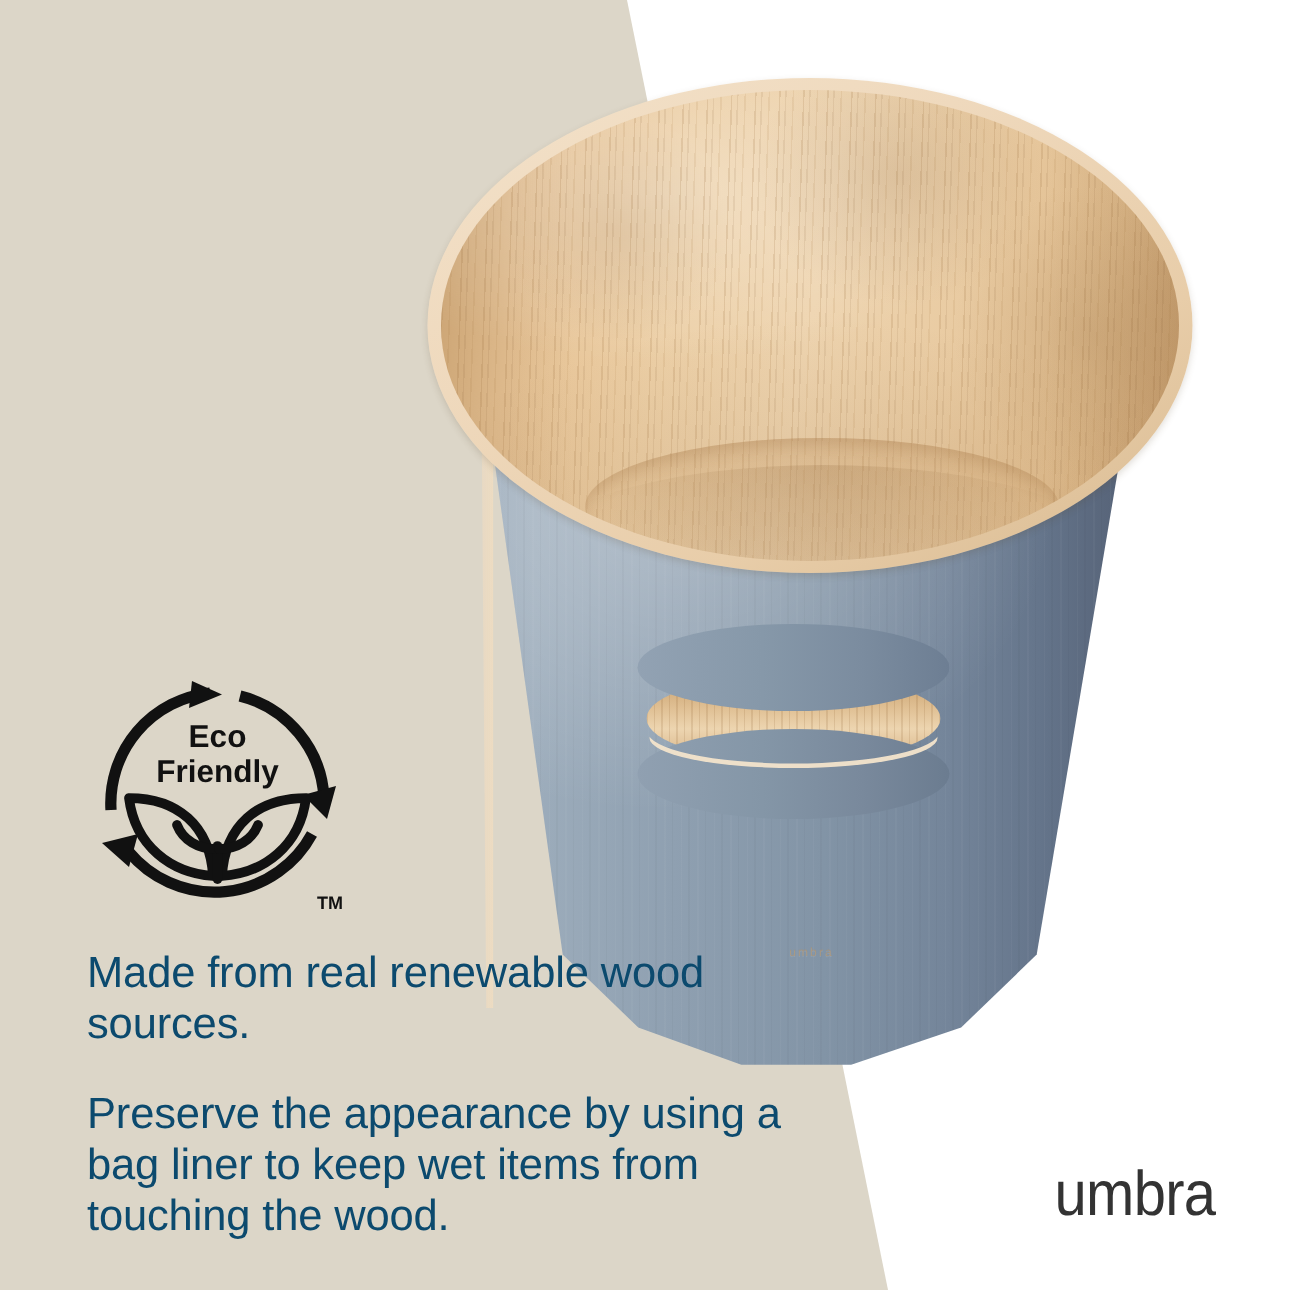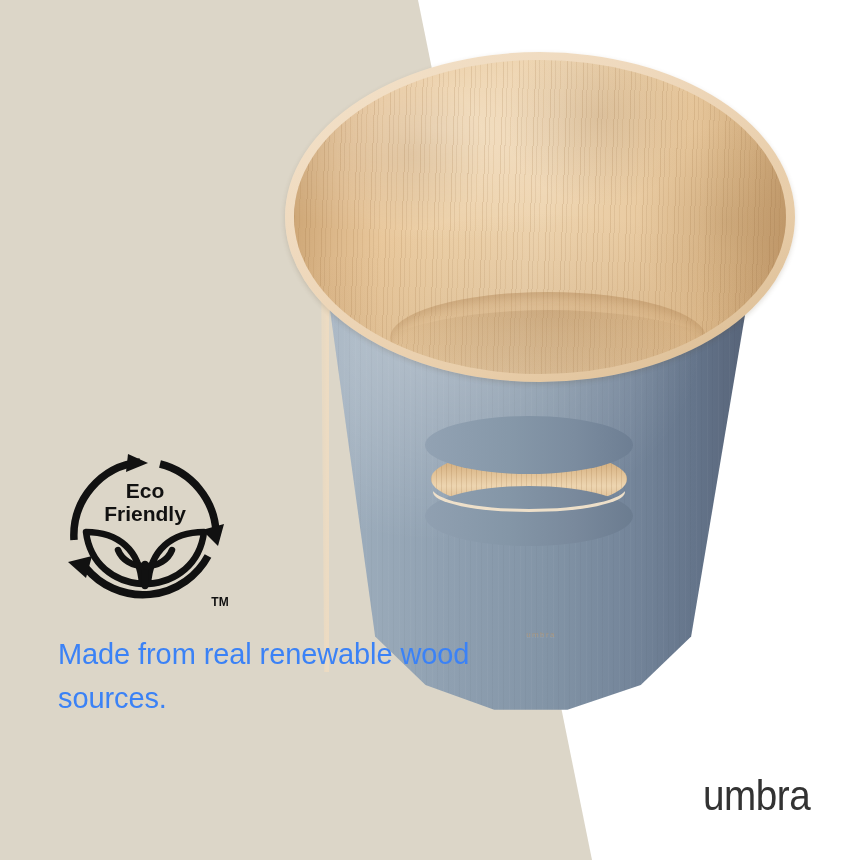--- a/index.html
+++ b/index.html
@@ -255,23 +255,23 @@
 
   
   .copy {
     position: absolute;
     left: 58px;
     top: 632px;
     width: 470px;
   }
   .copy p {
     margin: 0;
-    color: #3b82f6;
+    color: #0c4a6e;
     font-size: 29px;
-    line-height: 44px;
+    line-height: 34px;
     letter-spacing: -0.1px;
   }
   .copy .para-2 { margin-top: 26px; }
 
   
   .umbra {
     position: absolute;
     left: 703px;
     top: 775px;
     font-size: 42px;
@@ -342,17 +342,18 @@
       </g>
 
       <text x="89" y="62" text-anchor="middle" font-family="Liberation Sans, sans-serif" font-size="21" font-weight="bold" fill="#111111">Eco</text>
       <text x="89" y="85" text-anchor="middle" font-family="Liberation Sans, sans-serif" font-size="21" font-weight="bold" fill="#111111">Friendly</text>
       <text x="164" y="170" text-anchor="middle" font-family="Liberation Sans, sans-serif" font-size="12" font-weight="bold" fill="#111111">TM</text>
     </svg>
   </div>
 
   <div class="copy">
     <p class="para-1">Made from real renewable wood sources.</p>
+    <p class="para-2">Preserve the appearance by using a bag liner to keep wet items from touching the wood.</p>
   </div>
 
   <div class="umbra">umbra</div>
 
 </div>
 
 </body></html>

